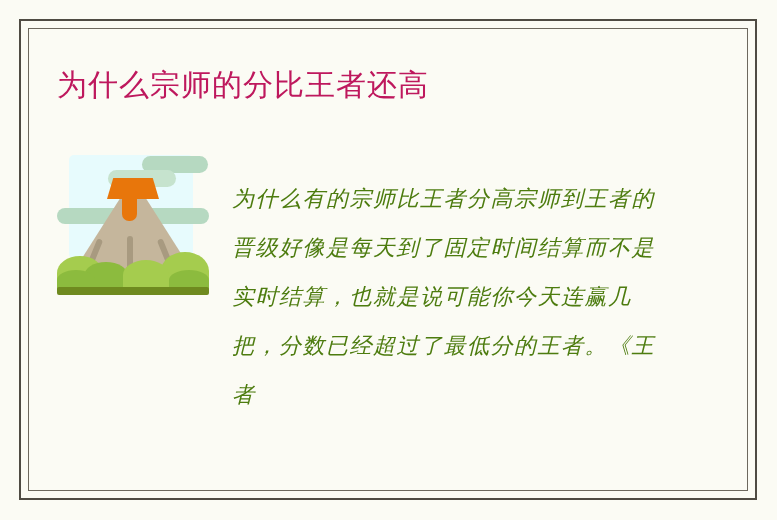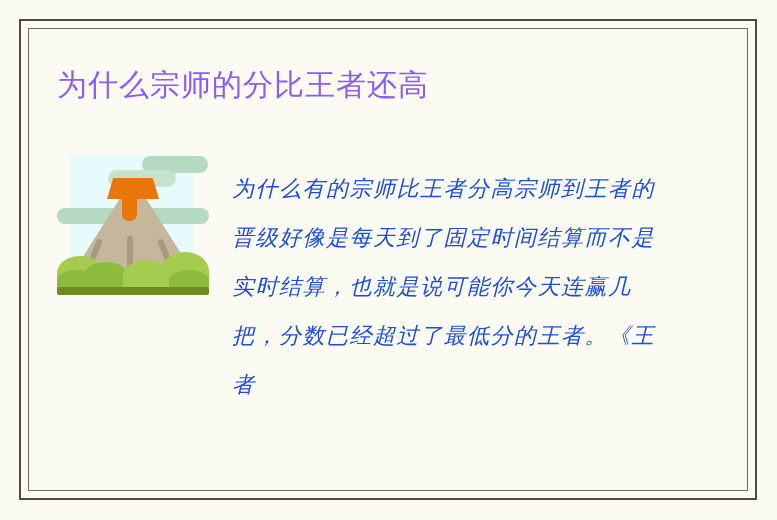--- a/index.html
+++ b/index.html
@@ -41,21 +41,21 @@
     box-sizing: border-box;
   }
 
   
   .title {
     position: absolute;
     left: 57px;
     top: 66px;
     font-size: 30px;
     line-height: 38px;
-    color: #8b5cf6;
+    color: #be185d;
     letter-spacing: 1px;
     white-space: nowrap;
     font-weight: 400;
   }
 
   
   .content {
     position: absolute;
     left: 57px;
     top: 152px;
@@ -175,26 +175,26 @@
     width: 152px;
     height: 8px;
     background: #6f8a1f;
     border-radius: 2px;
   }
 
   
   .body-text {
     position: absolute;
     left: 175px;
-    top: 12px;
+    top: 22px;
     width: 425px;
     font-family: "DejaVu Serif", "Liberation Serif", serif;
     font-size: 22px;
     line-height: 49px;
-    color: #1d4ed8;
+    color: #4d7c0f;
     letter-spacing: 1.5px;
     font-style: italic;
     word-break: break-all;
   }
 </style>
 </head>
 <body>
 
 <div id="page">
 

